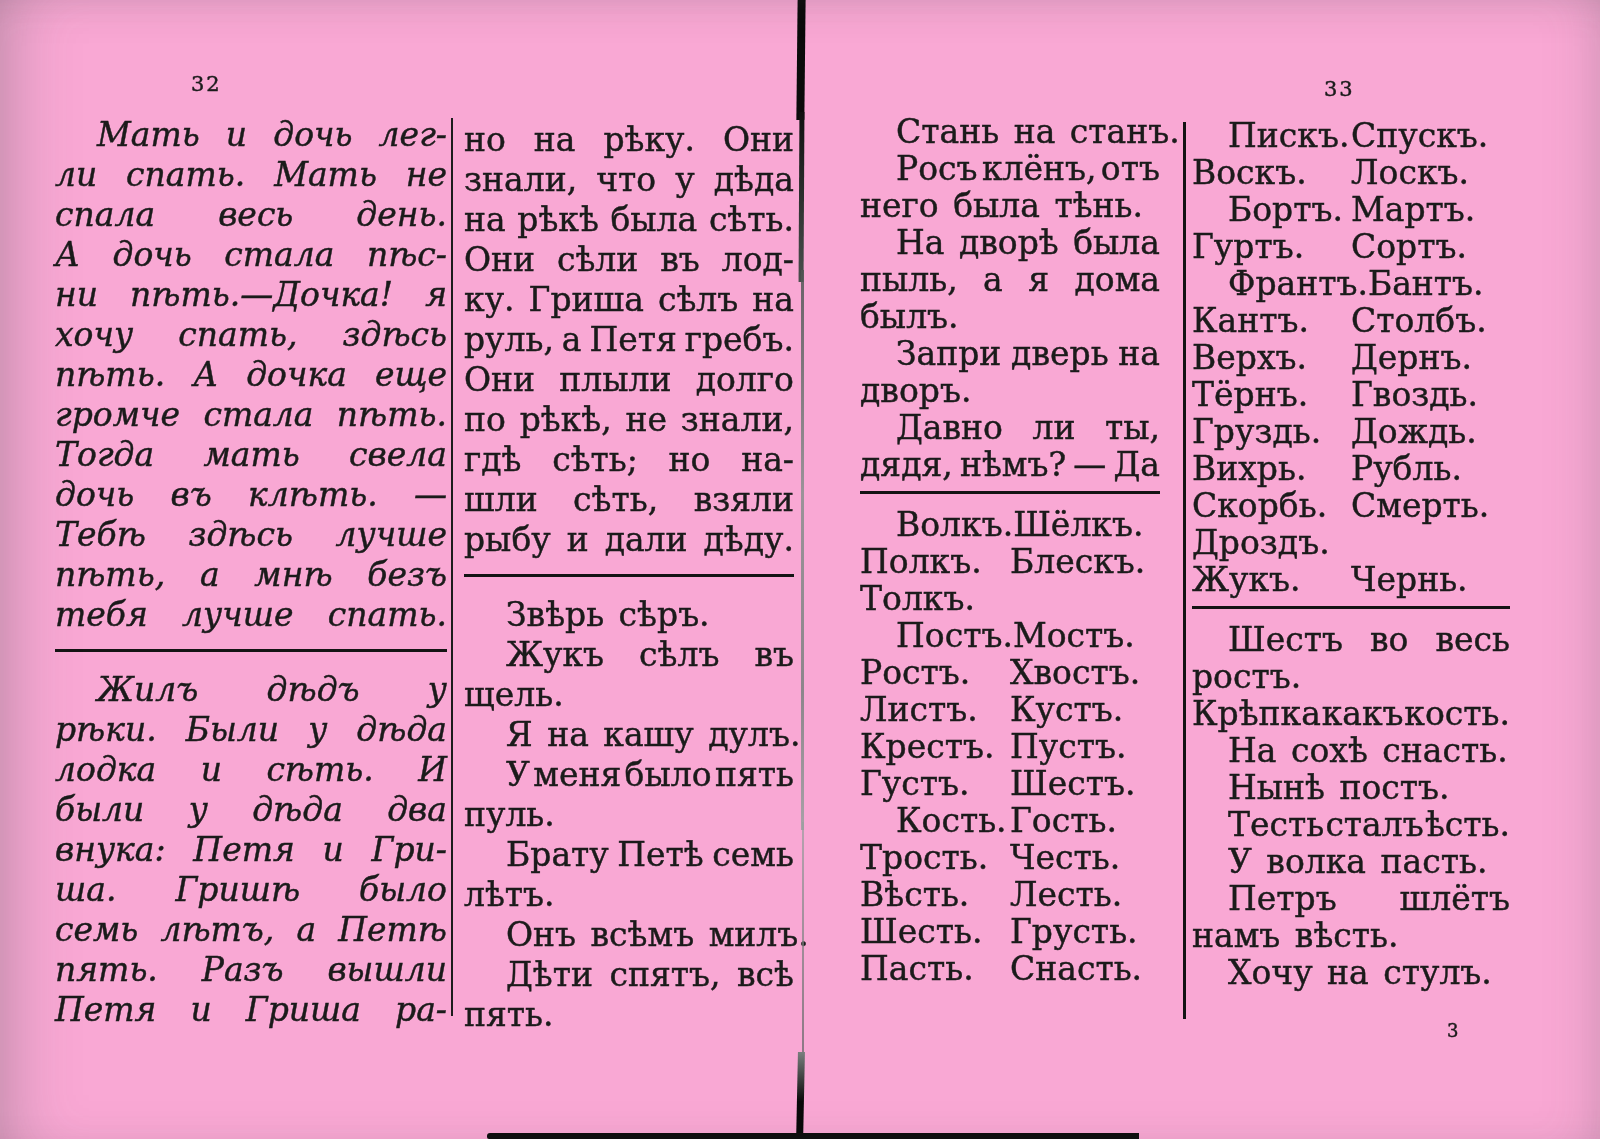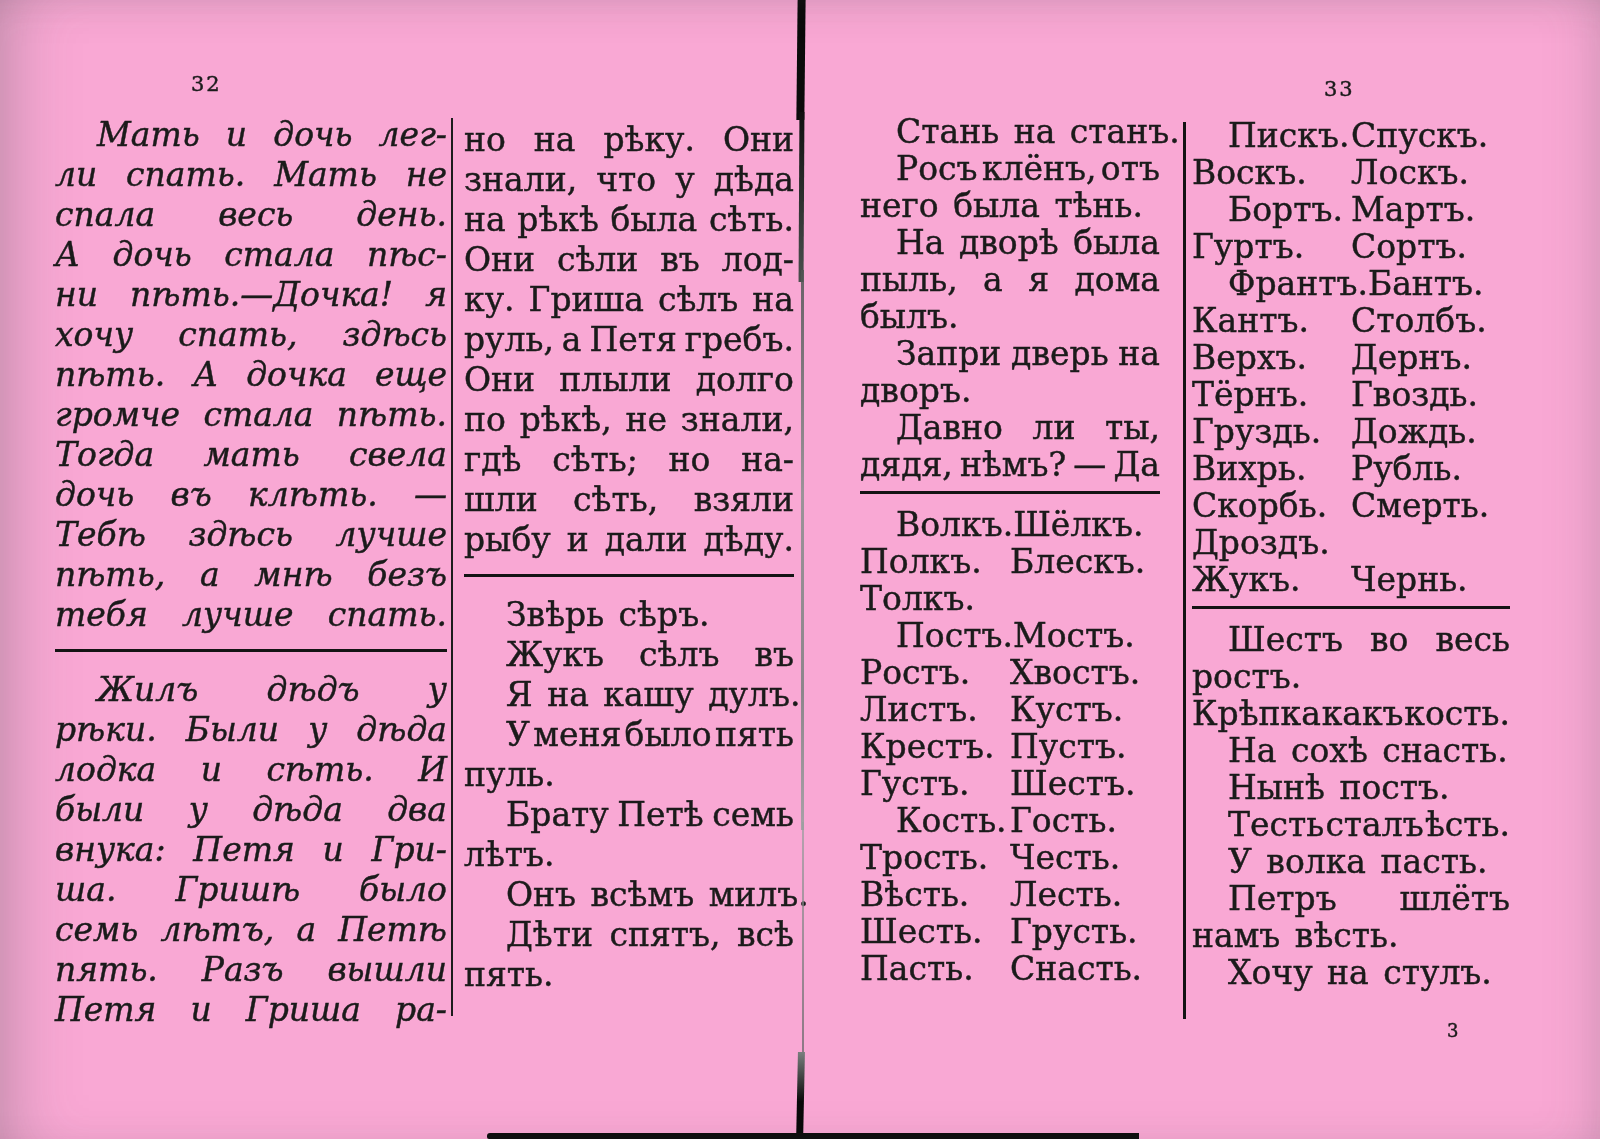--- a/index.html
+++ b/index.html
@@ -246,20 +246,21 @@
         <span>дали</span>
         <span>дѣду.</span>
       </div>
       <div class="rule"></div>
       <div class="line indent">Звѣрь сѣръ.</div>
       <div class="line indent just">
         <span>Жукъ</span>
         <span>сѣлъ</span>
         <span>въ</span>
       </div>
+      <div class="line">щель.</div>
       <div class="line indent">Я на кашу дулъ.</div>
       <div class="line indent just">
         <span>У</span>
         <span>меня</span>
         <span>было</span>
         <span>пять</span>
       </div>
       <div class="line">пуль.</div>
       <div class="line indent just">
         <span>Брату</span>

